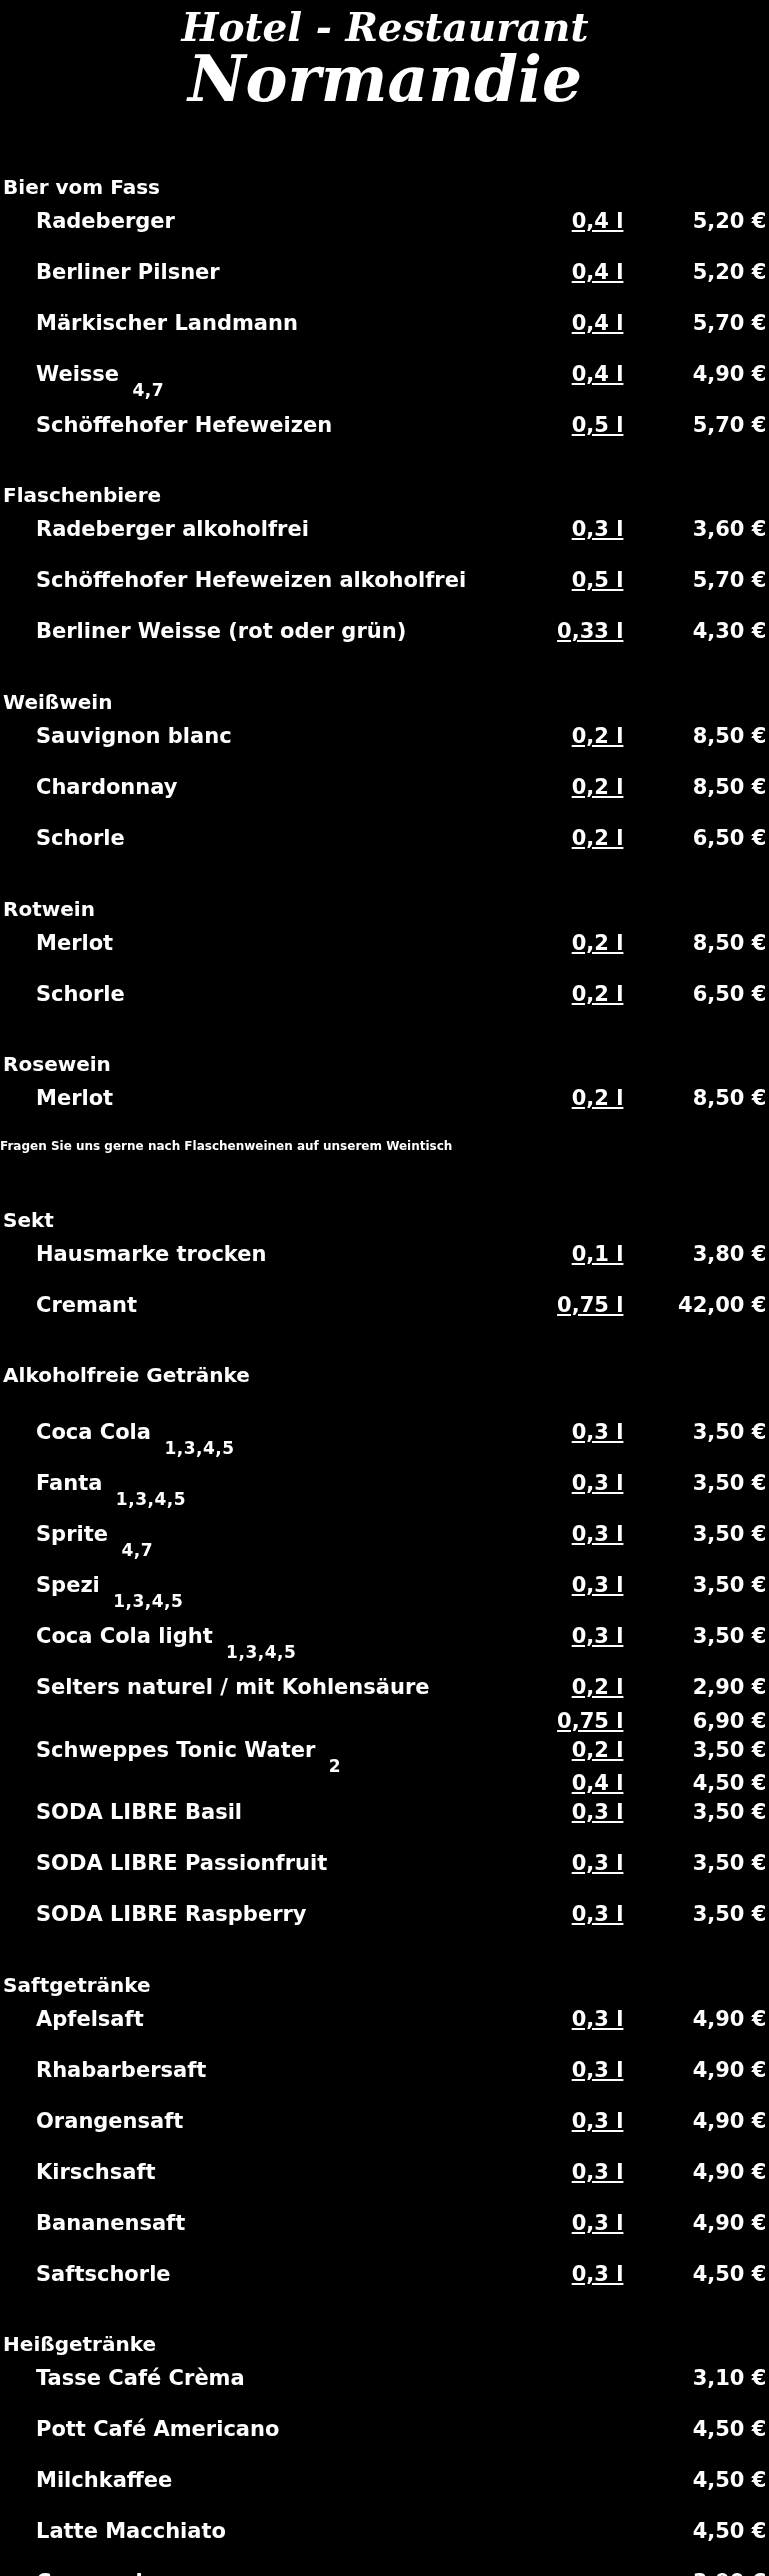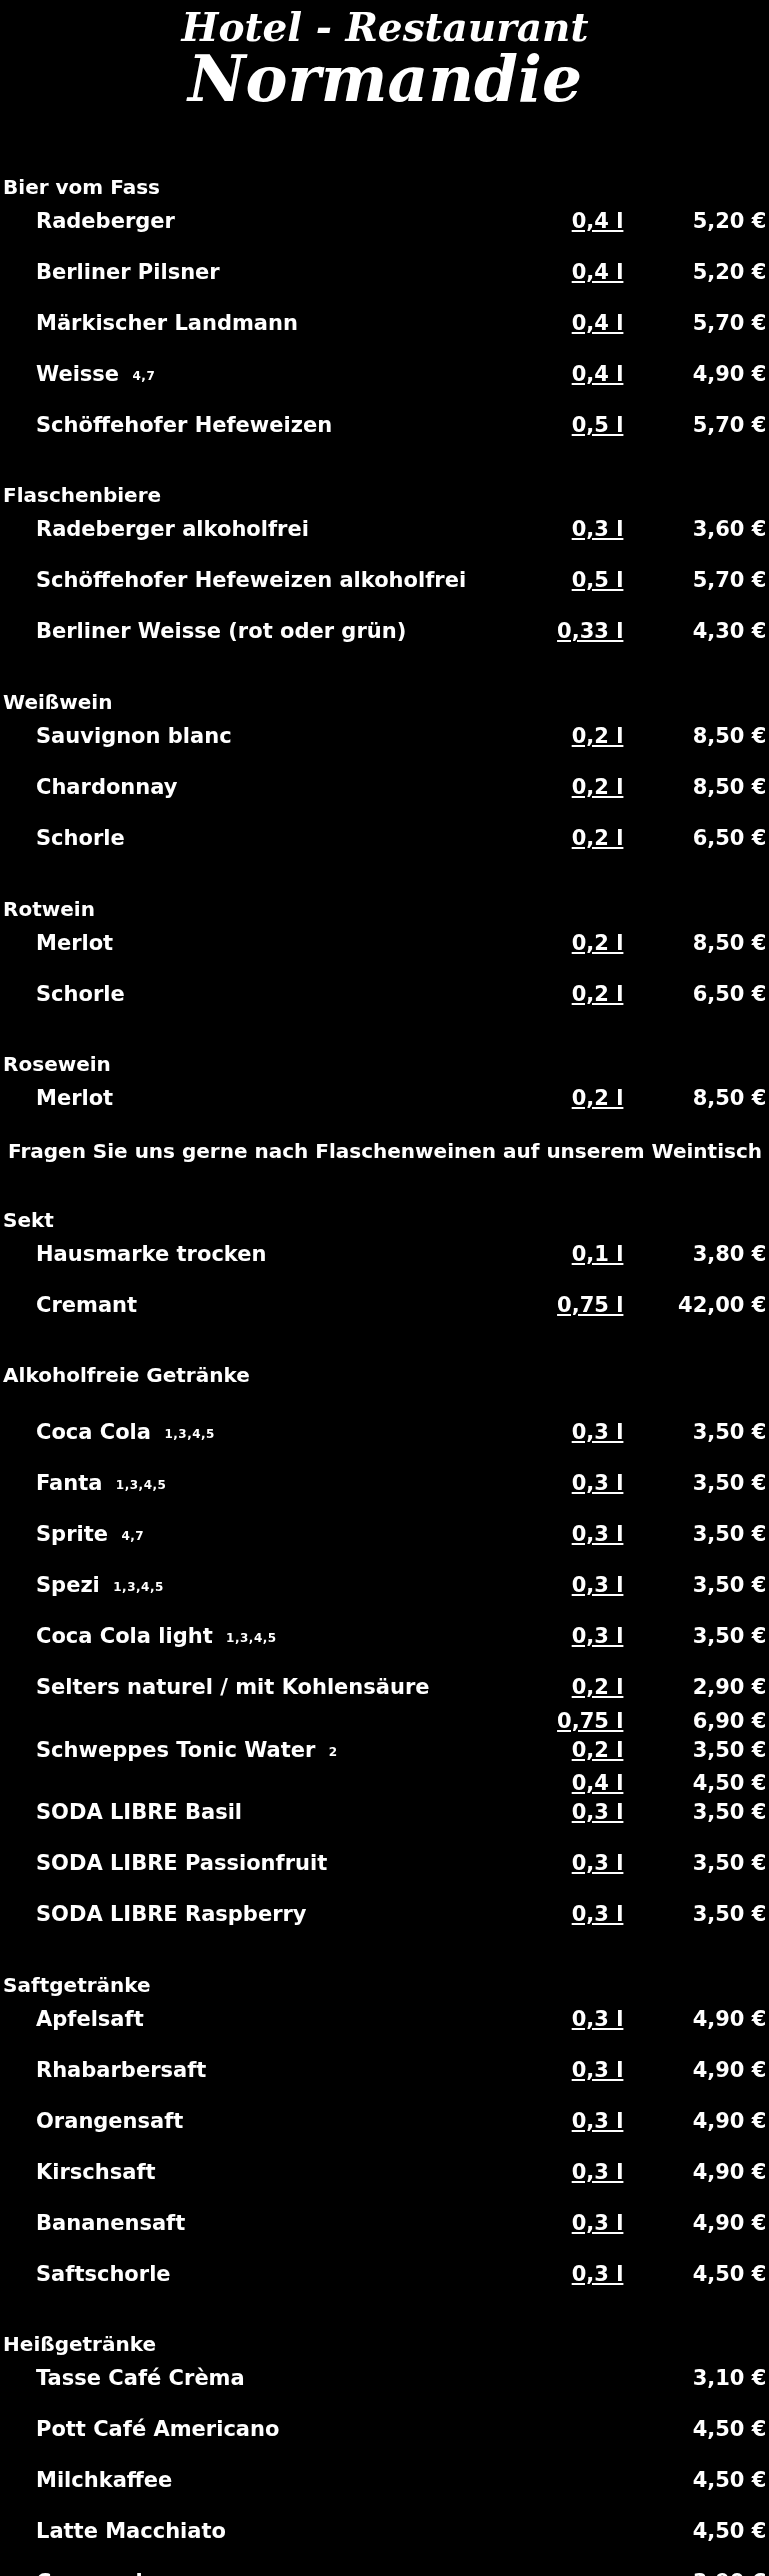--- a/index.html
+++ b/index.html
@@ -22,32 +22,32 @@
     font-style:italic; font-weight:700;
     font-size:63px; line-height:1.0; margin-top:0px;
   }
   .menu { padding-top:44px; }
   .section-header {
     font-size:20px; line-height:1.1;
     padding:20.6px 0 0 3.1px; height:33px;
     letter-spacing:0px;
   }
   .note {
-    height:51px; font-size:20px; text-align:center;
+    height:51px; font-size:12px; 
     padding-top:2.1px; box-sizing:border-box;
   }
   .row {
     display:flex; align-items:flex-start;
     height:51px; box-sizing:border-box;
     padding:0 3.6px 0 36px;
     font-size:21px; line-height:1.15;
   }
   .row.gap-lg { margin-top:23px; }
   .row .name { flex:1; display:flex; align-items:flex-start; white-space:nowrap; }
-  .marker { font-size:12px; margin-left:13.4px; margin-top:8px; letter-spacing:0.5px; }
+  .marker { font-size:17px; margin-left:13.4px; margin-top:19px; letter-spacing:0.5px; }
   .vol { width:103px; text-align:right; white-space:nowrap;text-decoration:underline; }
   .price { width:143px; text-align:right; white-space:nowrap; }
   .subrow {
     display:flex; align-items:flex-start;
     height:29px; margin-top:-17.5px; box-sizing:border-box;
     padding:0 3.6px 0 36px;
     font-size:21px; line-height:1.15;
   }
   .subrow .spacer { flex:1; }
 </style>

